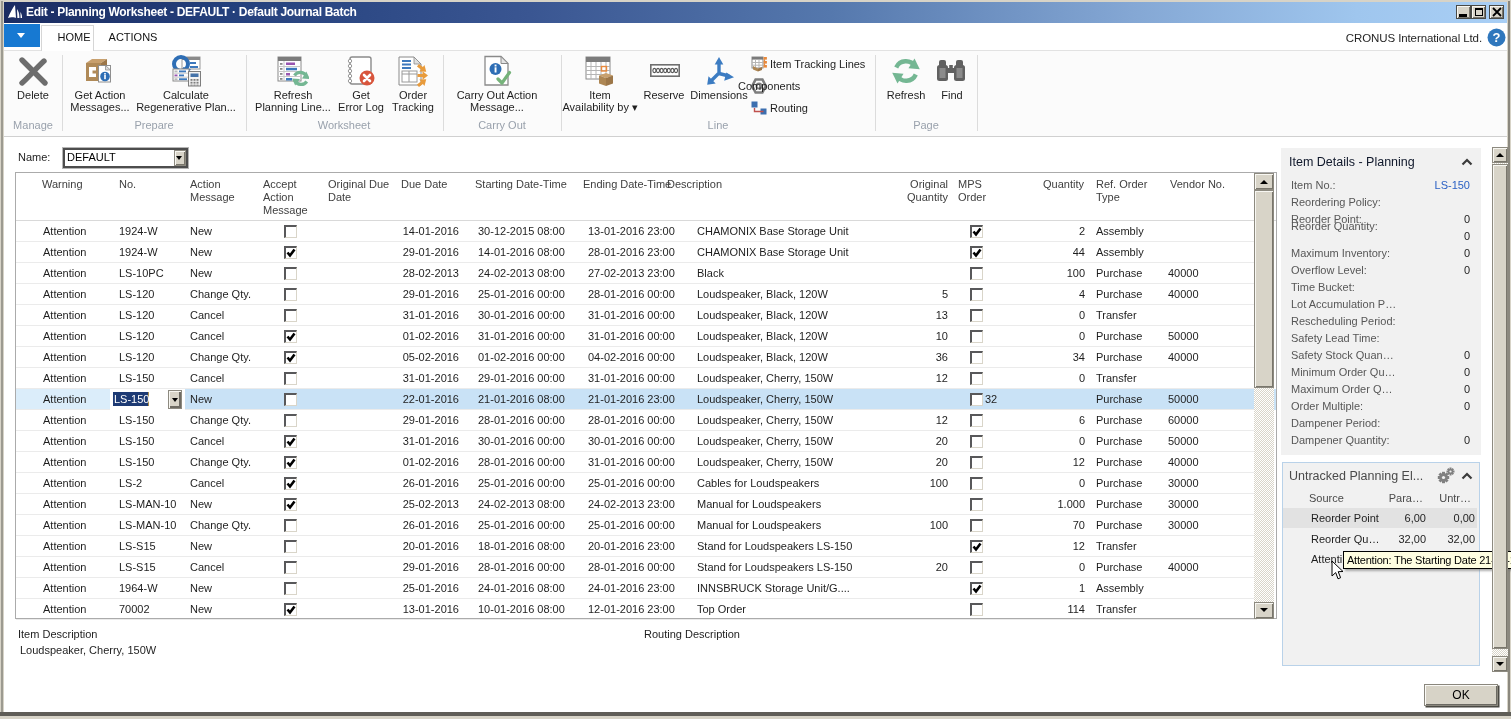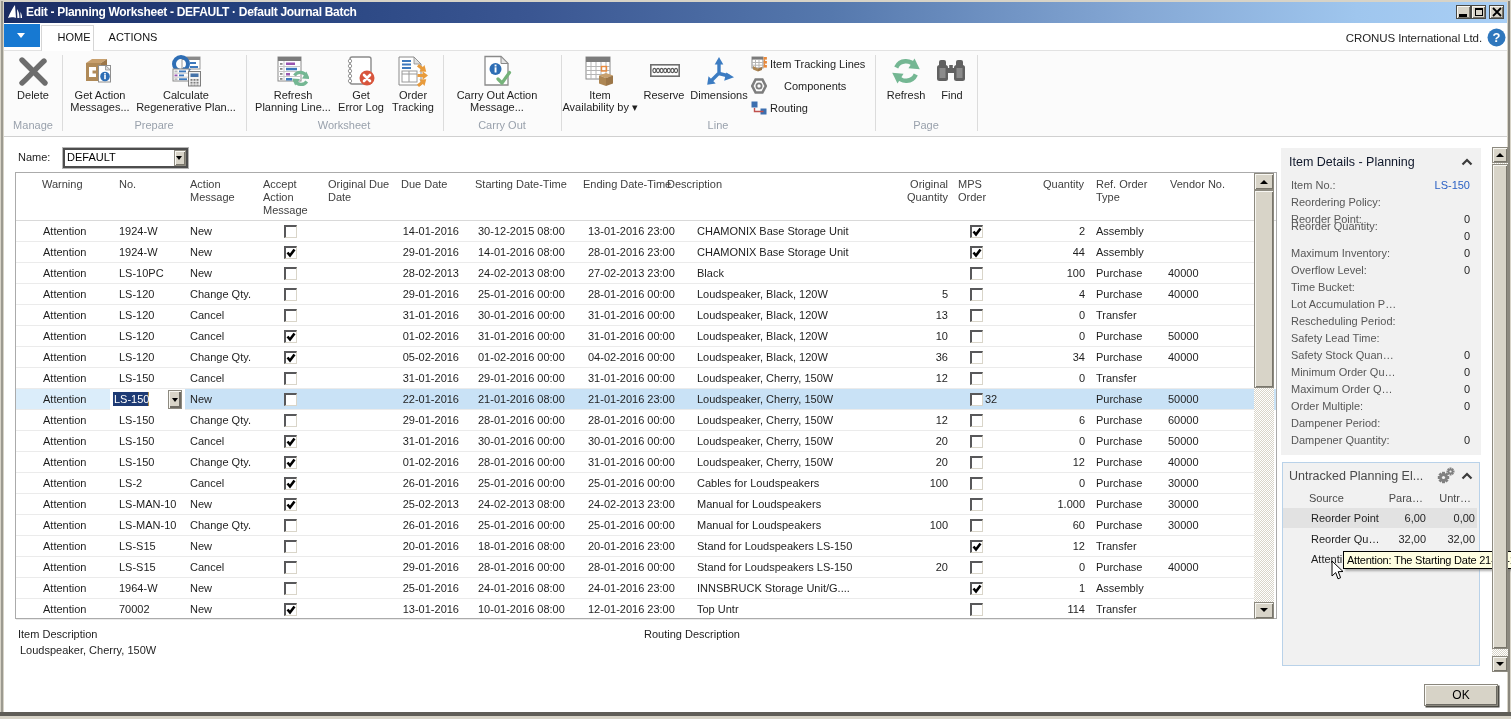--- a/index.html
+++ b/index.html
@@ -259,21 +259,21 @@
 <div class="rlbl" style="left:323px;top:101.5px;width:180px">Tracking</div>
 <div class="rlbl" style="left:407px;top:90.0px;width:180px">Carry Out Action</div>
 <div class="rlbl" style="left:407px;top:101.5px;width:180px">Message...</div>
 <div class="rlbl" style="left:510px;top:90.0px;width:180px">Item</div>
 <div class="rlbl" style="left:510px;top:101.5px;width:180px">Availability by ▾</div>
 <div class="rlbl" style="left:574px;top:90.0px;width:180px">Reserve</div>
 <div class="rlbl" style="left:629px;top:90.0px;width:180px">Dimensions</div>
 <div class="rlbl" style="left:816px;top:90.0px;width:180px">Refresh</div>
 <div class="rlbl" style="left:862px;top:90.0px;width:180px">Find</div>
 <div class="rlbl" style="left:770px;top:59px;text-align:right">Item Tracking Lines</div>
-<div class="rlbl" style="left:784px;top:81px;text-align:left">Components</div>
+<div class="rlbl" style="left:738px;top:81px;text-align:left">Components</div>
 <div class="rlbl" style="left:770px;top:103px;text-align:left">Routing</div>
 <div class="glbl" style="left:-27px;top:119px;width:120px">Manage</div>
 <div class="glbl" style="left:94px;top:119px;width:120px">Prepare</div>
 <div class="glbl" style="left:284px;top:119px;width:120px">Worksheet</div>
 <div class="glbl" style="left:442px;top:119px;width:120px">Carry Out</div>
 <div class="glbl" style="left:658px;top:119px;width:120px">Line</div>
 <div class="glbl" style="left:866px;top:119px;width:120px">Page</div>
 <div class="abs" style="left:18px;top:151px;font-size:11px;color:#1e1e1e">Name:</div>
 <div class="abs" style="left:63px;top:148px;width:125px;height:20px;background:#fff;border:2px solid #4d4d4d;box-shadow:0 0 0 1px #b5b5b5;box-sizing:border-box"></div>
 <div class="abs" style="left:67px;top:151px;font-size:11px;color:#000">DEFAULT</div>
@@ -520,21 +520,21 @@
 <div class="cell" style="left:43px;top:514.5px">Attention</div>
 <div class="cell" style="left:119px;top:514.5px">LS-MAN-10</div>
 <div class="cell" style="left:190px;top:514.5px">Change Qty.</div>
 <div class="cb" style="left:283.5px;top:518.5px"></div>
 <div class="cell" style="left:359px;top:514.5px;width:100px;text-align:right">26-01-2016</div>
 <div class="cell" style="left:478px;top:514.5px">25-01-2016 00:00</div>
 <div class="cell" style="left:588px;top:514.5px">25-01-2016 00:00</div>
 <div class="cell" style="left:697px;top:514.5px">Manual for Loudspeakers</div>
 <div class="cell" style="left:848px;top:514.5px;width:100px;text-align:right">100</div>
 <div class="cb" style="left:970px;top:518.5px"></div>
-<div class="cell" style="left:985px;top:514.5px;width:100px;text-align:right">60</div>
+<div class="cell" style="left:985px;top:514.5px;width:100px;text-align:right">70</div>
 <div class="cell" style="left:1096px;top:514.5px">Purchase</div>
 <div class="cell" style="left:1168px;top:514.5px">30000</div>
 <div class="abs" style="left:16px;top:556.0px;width:1241px;height:1px;background:#ebebeb"></div>
 <div class="cell" style="left:43px;top:535.5px">Attention</div>
 <div class="cell" style="left:119px;top:535.5px">LS-S15</div>
 <div class="cell" style="left:190px;top:535.5px">New</div>
 <div class="cb" style="left:283.5px;top:539.5px"></div>
 <div class="cell" style="left:359px;top:535.5px;width:100px;text-align:right">20-01-2016</div>
 <div class="cell" style="left:478px;top:535.5px">18-01-2016 08:00</div>
 <div class="cell" style="left:588px;top:535.5px">20-01-2016 23:00</div>
@@ -579,21 +579,21 @@
 <div class="abs" style="left:16px;top:619.0px;width:1241px;height:1px;background:#ebebeb"></div>
 <div class="cell" style="left:43px;top:598.5px">Attention</div>
 <div class="cell" style="left:119px;top:598.5px">70002</div>
 <div class="cell" style="left:190px;top:598.5px">New</div>
 <div class="cb" style="left:283.5px;top:602.5px"><svg width="10" height="10" viewBox="0 0 10 10">
       <path d="M1.5 4.5 L4 7.5 L8.5 1.5" stroke="#000" stroke-width="2.6" fill="none"></path>
     </svg></div>
 <div class="cell" style="left:359px;top:598.5px;width:100px;text-align:right">13-01-2016</div>
 <div class="cell" style="left:478px;top:598.5px">10-01-2016 08:00</div>
 <div class="cell" style="left:588px;top:598.5px">12-01-2016 23:00</div>
-<div class="cell" style="left:697px;top:598.5px">Top Untr</div>
+<div class="cell" style="left:697px;top:598.5px">Top Order</div>
 <div class="cell" style="left:848px;top:598.5px;width:100px;text-align:right"></div>
 <div class="cb" style="left:970px;top:602.5px"></div>
 <div class="cell" style="left:985px;top:598.5px;width:100px;text-align:right">114</div>
 <div class="cell" style="left:1096px;top:598.5px">Transfer</div>
 <div class="cell" style="left:1168px;top:598.5px"></div>
 <div class="abs" style="left:1254px;top:173px;width:20px;height:445.5px;background:repeating-conic-gradient(#fff 0% 25%, #d9d5c9 0% 50%) 0 0/2px 2px;"></div>
 <div class="btn3d" style="left:1254px;top:173px;width:20px;height:17px"></div>
 <div class="tri-up" style="left:1260.0px;top:179.5px"></div>
 <div class="btn3d" style="left:1254px;top:601.5px;width:20px;height:17px"></div>
 <div class="tri-dn" style="left:1260.0px;top:608.0px"></div>

